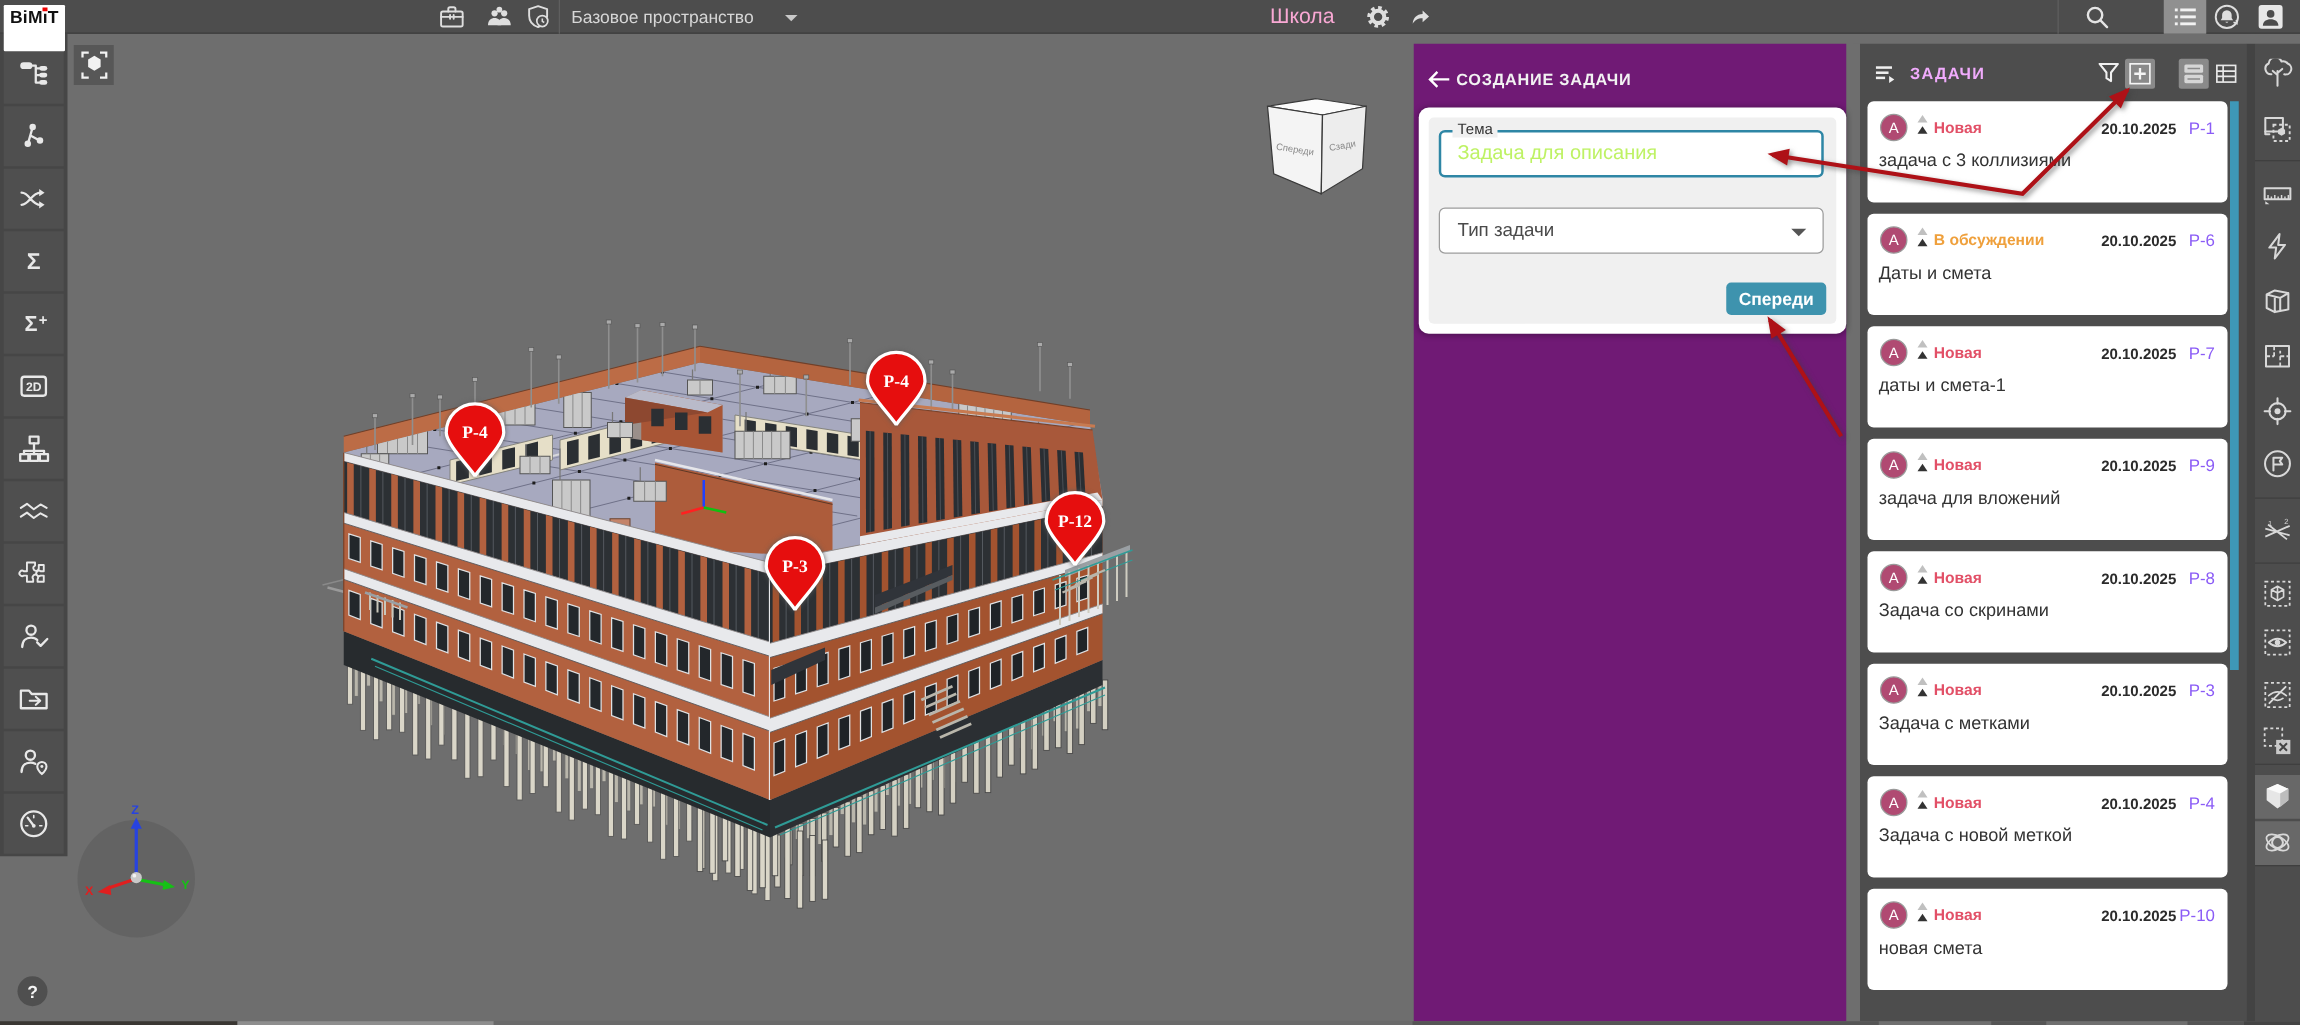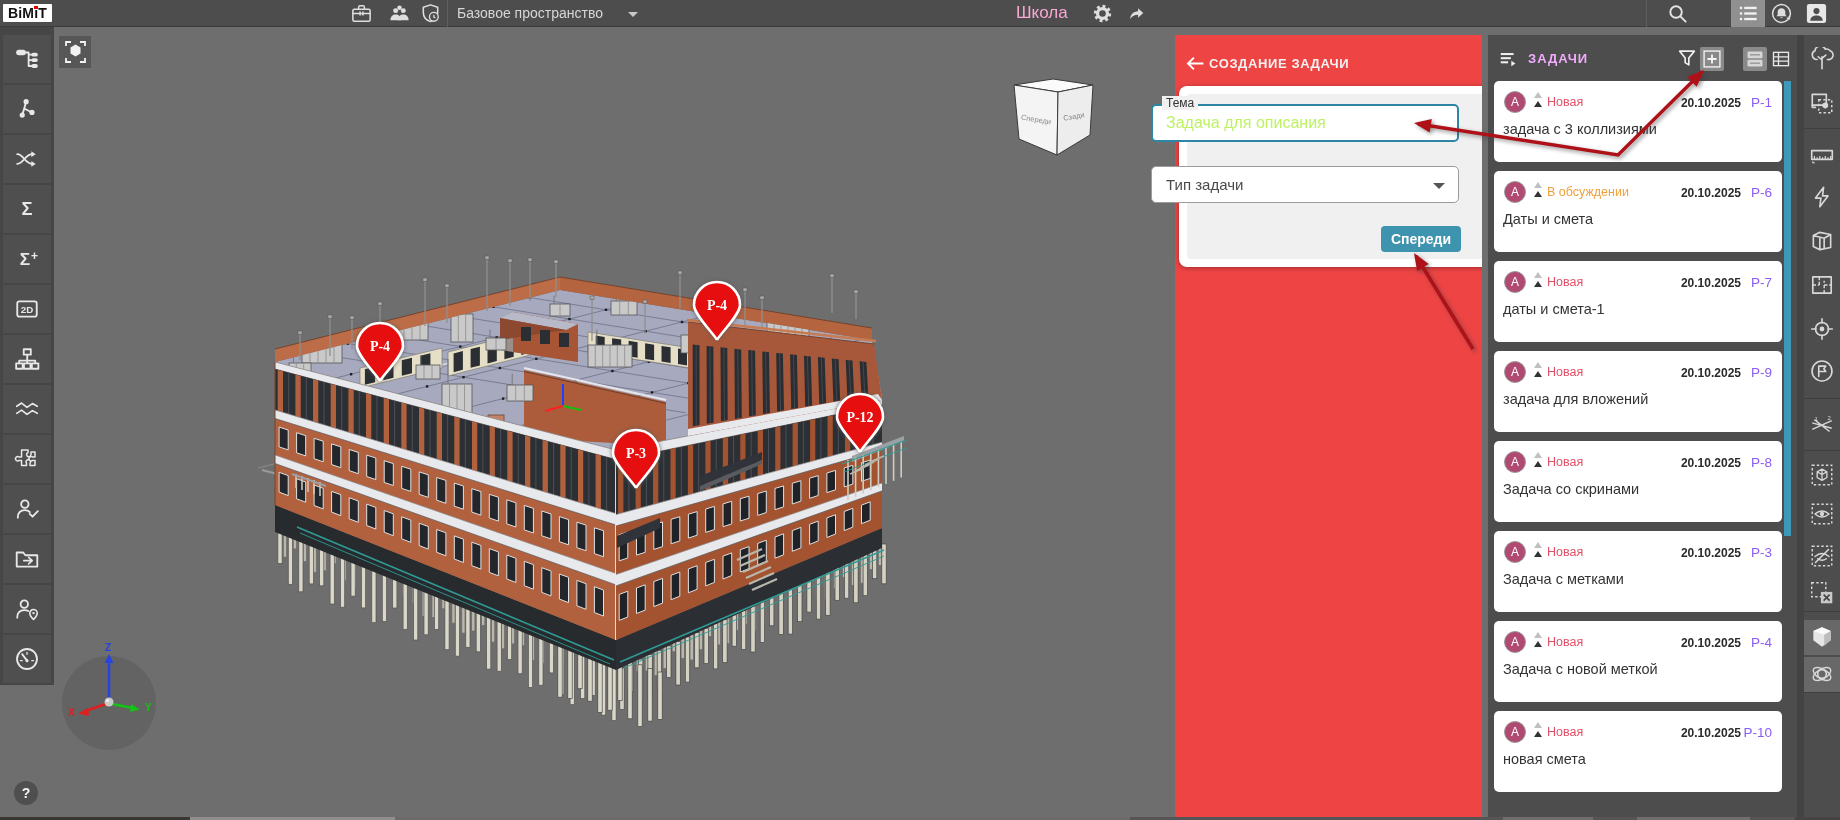--- a/index.html
+++ b/index.html
@@ -1,53 +1,53 @@
 <!DOCTYPE html>
 <html><head><meta charset="utf-8">
 <style>
 * { margin:0; padding:0; box-sizing:border-box; }
 html,body { width:1840px; height:820px; overflow:hidden; background:#6e6e6e; font-family:"Liberation Sans",sans-serif; }
 .abs { position:absolute; }
 #topbar { position:absolute; left:0; top:0; width:1840px; height:27px; background:#4d4d4d; border-bottom:1px solid #3c3c3c; z-index:30; }
-#logo { position:absolute; left:3px; top:4px; width:49px; height:18px; background:#fff; border-radius:1px; font-weight:bold; font-size:14px; color:#111; text-align:center; line-height:18px; letter-spacing:0.2px; }
+#logo { position:absolute; left:3px; top:4px; width:49px; height:37px; background:#fff; border-radius:1px; font-weight:bold; font-size:14px; color:#111; text-align:center; line-height:18px; letter-spacing:0.2px; }
 #logo .ri { position:relative; }
 #logo .ri i { font-style:normal; }
 #logo .rd { position:absolute; left:0px; top:1px; width:3.4px; height:3.4px; background:#e00; }
 .tbicon { position:absolute; top:2px; }
 #bpname { position:absolute; left:457px; top:0; height:27px; line-height:27px; font-size:14px; color:#d6d6d6; }
 #caret { position:absolute; left:628px; top:11.5px; width:0; height:0; border-left:5px solid transparent; border-right:5px solid transparent; border-top:5px solid #c9c9c9; }
 #title { position:absolute; left:1016px; top:0; height:27px; line-height:26px; font-size:17px; color:#f9a8d4; }
 #tsep { position:absolute; left:447px; top:0; width:1px; height:27px; background:#5f5f5f; }
 #tsep2 { position:absolute; left:1646px; top:0; width:1px; height:27px; background:#5f5f5f; }
 #listbtn { position:absolute; left:1731px; top:0; width:34px; height:27px; background:#909090; }
 #sidebar { position:absolute; left:0; top:27px; width:54px; height:658px; background:#464646; z-index:20; }
 .lbtn { position:absolute; left:3px; width:48px; height:48px; background:#4f4f4f; display:flex; align-items:center; justify-content:center; }
 #help { position:absolute; left:14px; top:781px; width:24px; height:24px; border-radius:50%; background:#4f4f4f; color:#f5f5f5; font-weight:bold; font-size:14px; text-align:center; line-height:24px; z-index:20; }
 #viewport { position:absolute; left:0; top:27px; width:1840px; height:790px; background:#6e6e6e; }
-#cpanel { position:absolute; left:1131px; top:35px; width:346px; height:782px; background:#ef4444; z-index:10;margin-left:44px; }
+#cpanel { position:absolute; left:1131px; top:35px; width:346px; height:782px; background:#701a75; z-index:10; }
 #cpanel .hdrtext { position:absolute; left:34px; top:13px; font-size:13px; letter-spacing:0.6px; color:#f2f2f2; font-weight:bold; }
 #ccard { position:absolute; left:4px; top:51px; width:342px; height:181px; background:#fff; border-radius:8px; box-shadow:0 1px 5px rgba(0,0,0,.35); }
 #cinner { position:absolute; left:8px; top:8px; width:326px; height:165px; background:#f0f0f0; border-radius:4px; }
 #tema { position:absolute; left:1151px; top:104px; width:308px; height:38px; background:#fff; border:2px solid #2e86a5; border-radius:5px; z-index:11; }
 #temalabel { position:absolute; left:1162px; top:96px; background:#f0f0f0; padding:0 4px; font-size:12px; color:#333; z-index:12; }
 #temaval { position:absolute; left:1166px; top:114px; font-size:16px; color:#bef264; z-index:12; }
 #ttype { position:absolute; left:1151px; top:166px; width:308px; height:37px; background:#fff; border:1px solid #9c9c9c; border-radius:5px; z-index:11; }
 #ttype span { position:absolute; left:14px; top:9px; font-size:15px; color:#4a4a4a; }
 #ttype .dcaret { position:absolute; right:13px; top:16px; width:0; height:0; border-left:6px solid transparent; border-right:6px solid transparent; border-top:6px solid #555; }
 #createbtn { position:absolute; left:1381px; top:226px; width:80px; height:26px; background:#3e93ae; border-radius:4px; color:#fff; font-size:14px; font-weight:bold; text-align:center; line-height:26px; z-index:11; }
 #psep { position:absolute; left:1482px; top:35px; width:6px; height:782px; background:#6e6e6e; z-index:10; }
 #tpanel { position:absolute; left:1488px; top:35px; width:309px; height:782px; background:#4d4d4d; z-index:10; }
 #tpanel .phtitle { position:absolute; left:40px; top:16px; font-size:13px; letter-spacing:1px; color:#f0abfc; font-weight:bold; }
 .hbtn { position:absolute; top:12px; width:24px; height:24px; background:#8a8a8a; border-radius:2px; display:flex; align-items:center; justify-content:center; }
 .card { position:absolute; left:6px; width:288px; height:81px; background:#fff; border-radius:5px; }
 .av { position:absolute; left:10px; top:10px; width:22px; height:22px; border-radius:50%; background:#b04a72; border:1px solid #9a9a9a; color:#fff; font-size:12px; text-align:center; line-height:21px; }
 .tri { position:absolute; left:40px; width:0; height:0; border-left:4px solid transparent; border-right:4px solid transparent; }
 .tri-up { top:11px; border-bottom:6px solid #c0c0c0; }
 .tri-dn { top:20px; border-bottom:6px solid #333; }
-.status { position:absolute; left:53px; top:14px; font-size:12.5px; font-weight:normal; }
+.status { position:absolute; left:53px; top:14px; font-size:12.5px; font-weight:bold; }
 .date { position:absolute; right:41px; top:15px; font-size:12px; font-weight:bold; color:#2b2b2b; }
 .pid { position:absolute; right:10px; top:14px; font-size:13.5px; color:#8b5cf6; }
 .ttl { position:absolute; left:9px; top:40px; font-size:14.5px; color:#333; }
 #scroll { position:absolute; left:296px; top:46px; width:7px; height:455px; background:#3e98b7; }
 #rbar { position:absolute; left:1804px; top:35px; width:36px; height:782px; background:#4d4d4d; z-index:10; }
 .ricon { position:absolute; left:5px; width:26px; height:26px; }
 .ract { position:absolute; left:0; width:36px; height:35px; background:#686868; }
 .rsep { position:absolute; left:0; width:36px; height:1px; background:#3f3f3f; }
 #rgap { position:absolute; left:1797px; top:35px; width:7px; height:782px; background:#434343; z-index:10; }
 .bstrip { position:absolute; top:817px; height:3px; z-index:40; }

